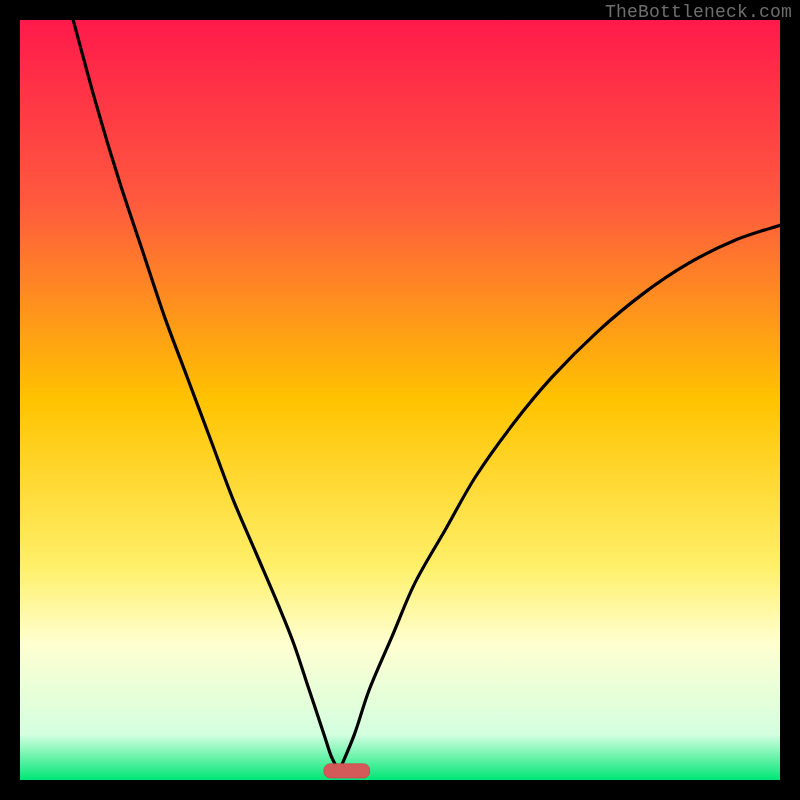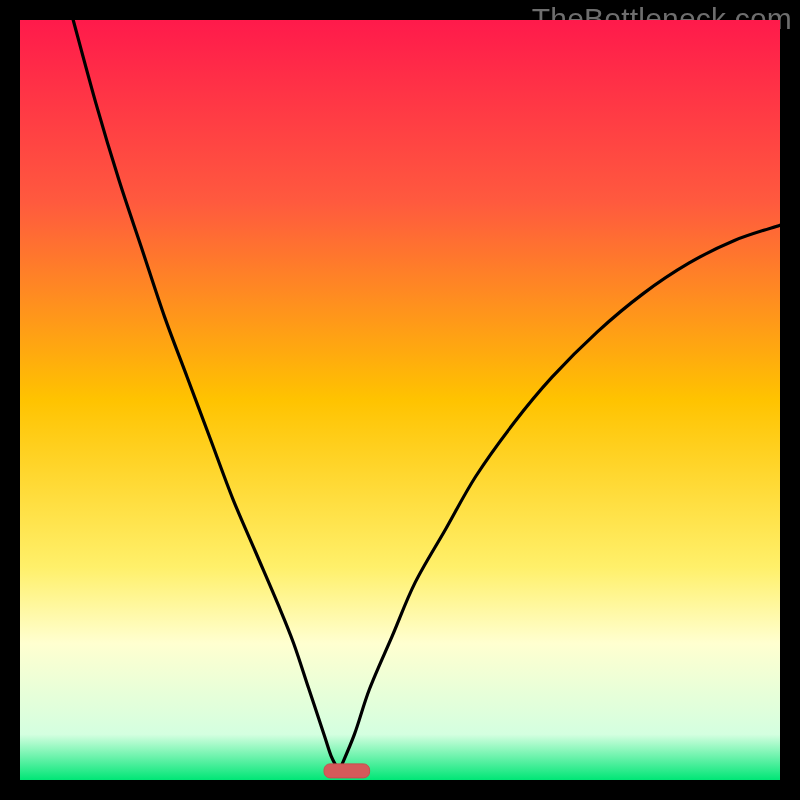--- a/index.html
+++ b/index.html
@@ -17,23 +17,24 @@
     top: 20px;
     width: 760px;
     height: 760px;
     background: #000;
   }
   .watermark {
     position: absolute;
     top: 2px;
     right: 8px;
     color: #6e6e6e;
-    font-size: 30px;
+    font-size: 18px;
     font-weight: 500;
     letter-spacing: 0.2px;
+    font-family: Liberation Mono, monospace;
   }
   svg {
     display: block;
   }
 </style>
 </head>
 <body>
 
 <div class="watermark">TheBottleneck.com</div>
 

